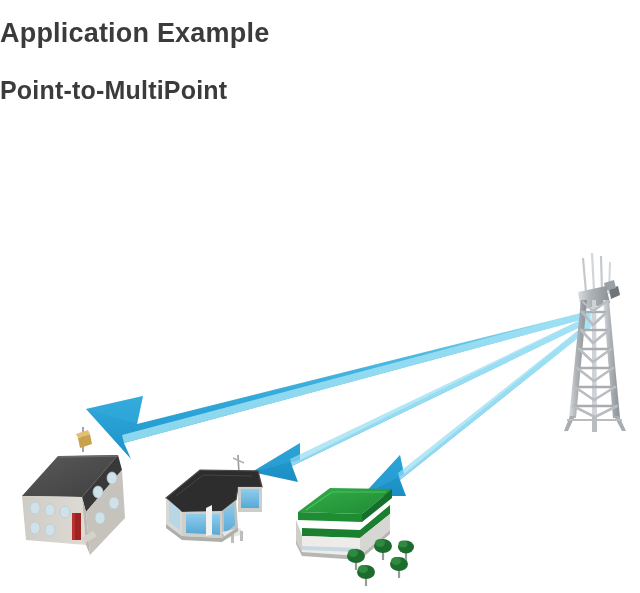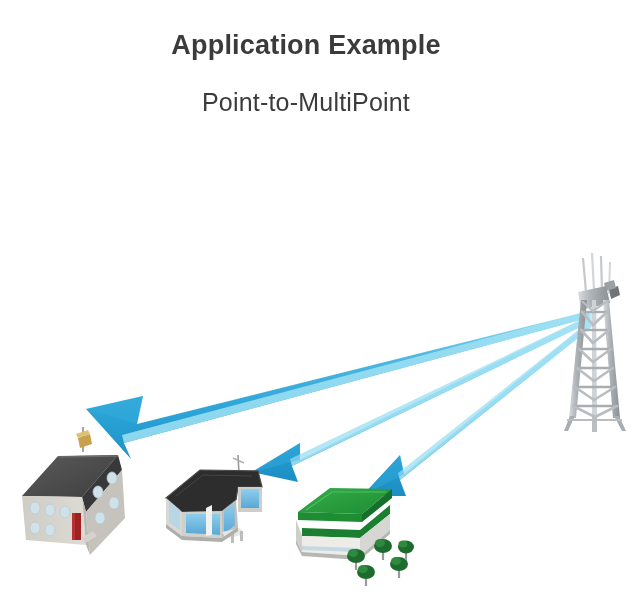--- a/index.html
+++ b/index.html
@@ -17,36 +17,36 @@
   }
   #diagram-root {
     position: relative;
     width: 640px;
     height: 593px;
     background: #ffffff;
   }
   .title-block {
     position: absolute;
     left: 0;
-    top: 16px;
+    top: 4px;
     width: 612px;
-    text-align: center;
+    text-align: left;
     z-index: 5;
   }
   .title-line-1 {
     font-size: 27px;
     font-weight: bold;
     color: #3b3b3b;
     letter-spacing: 0.2px;
     margin-top: 14px;
     font-family: "Liberation Sans", sans-serif;
   }
   .title-line-2 {
     font-size: 25px;
-    font-weight: normal;
+    font-weight: bold;
     color: #3b3b3b;
     letter-spacing: 0.2px;
     margin-top: 27px;
     font-family: "Liberation Sans", sans-serif;
   }
   #scene-svg {
     position: absolute;
     left: 0;
     top: 0;
     width: 640px;

